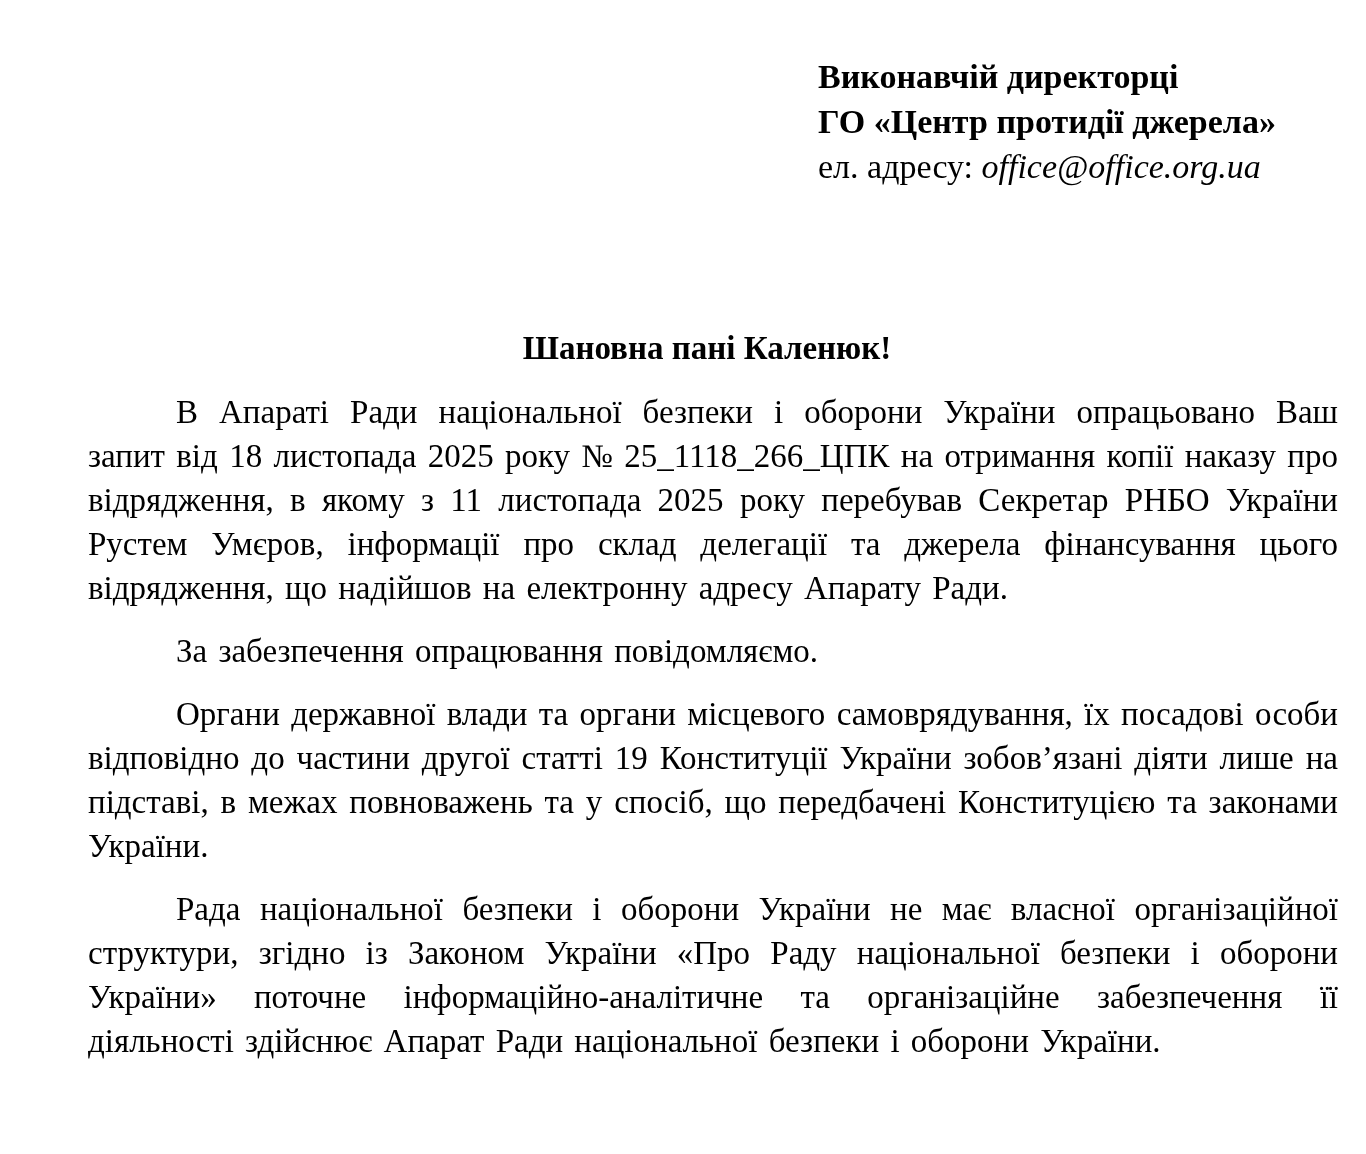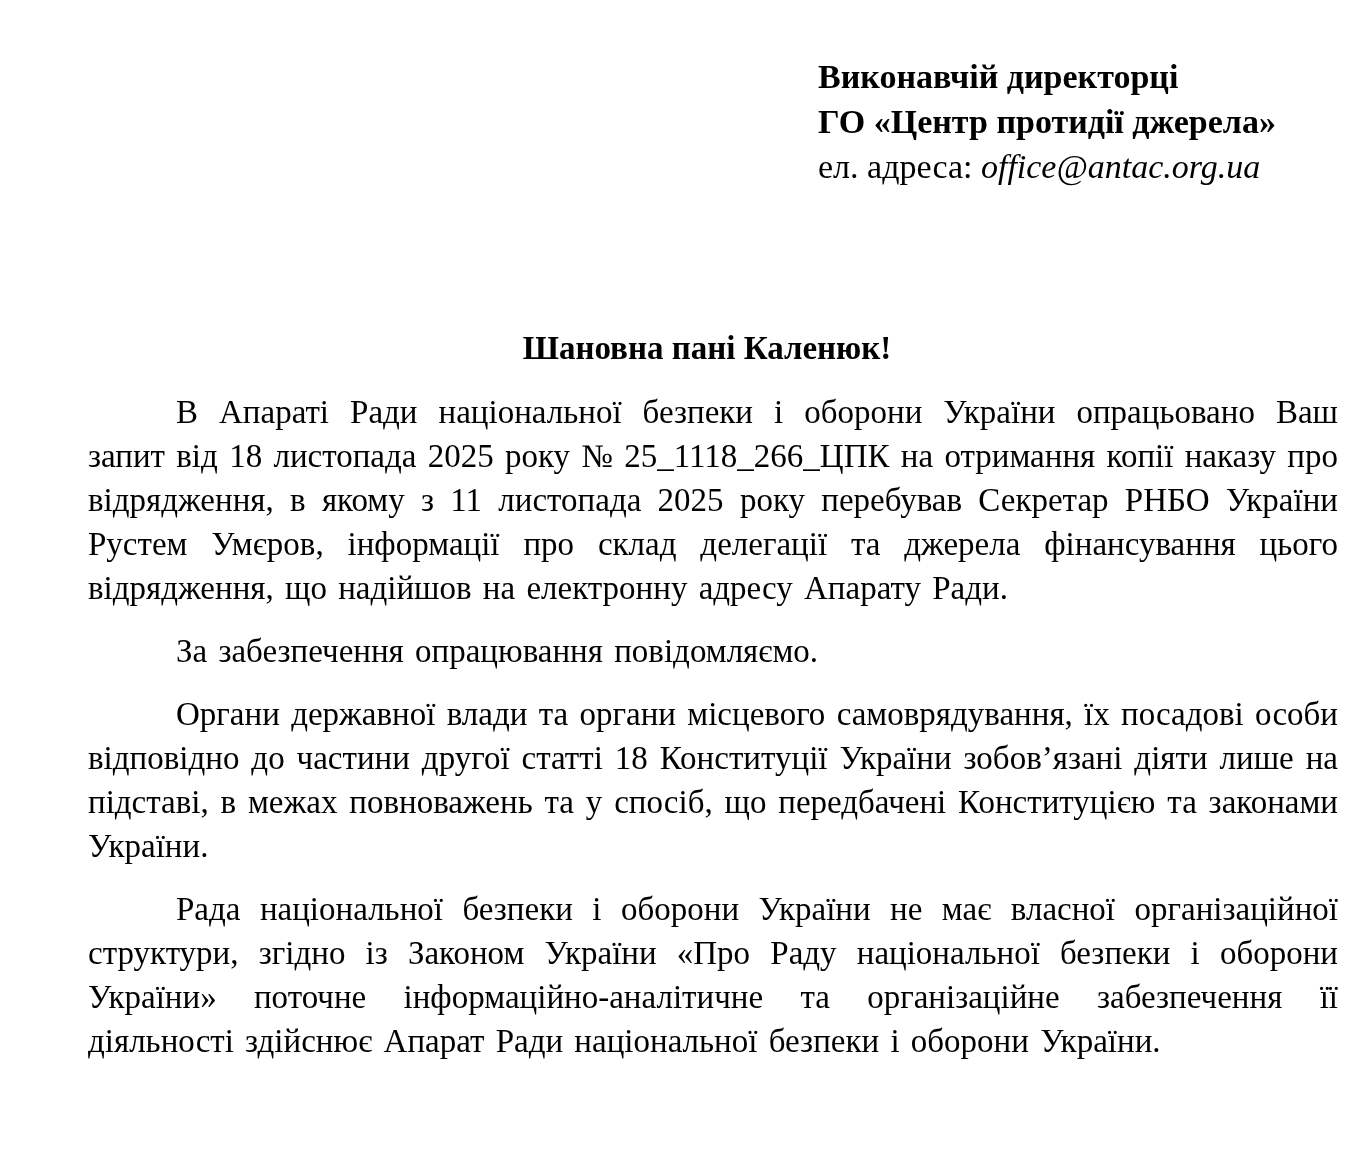--- a/index.html
+++ b/index.html
@@ -71,26 +71,26 @@
   }
 </style>
 </head>
 <body>
 
 <div class="page">
 
   <div class="recipient">
     <p class="r-line bold">Виконавчій директорці</p>
     <p class="r-line bold">ГО «Центр протидії джерела»</p>
-    <p class="r-line"><span>ел. адреса: </span><span class="email">office@antac.org.ua</span></p>
+    <p class="r-line"><span>ел. адресу: </span><span class="email">office@office.org.ua</span></p>
   </div>
 
   <div class="letter-body">
     <p class="salutation">Шановна пані Каленюк!</p>
     <p class="para">В Апараті Ради національної безпеки і оборони України опрацьовано Ваш запит від 18 листопада 2025 року № 25_1118_266_ЦПК на отримання копії наказу про відрядження, в якому з 11 листопада 2025 року перебував Секретар РНБО України Рустем Умєров, інформації про склад делегації та джерела фінансування цього відрядження, що надійшов на електронну адресу Апарату Ради.</p>
     <p class="para">За забезпечення опрацювання повідомляємо.</p>
-    <p class="para">Органи державної влади та органи місцевого самоврядування, їх посадові особи відповідно до частини другої статті 18 Конституції України зобов’язані діяти лише на підставі, в межах повноважень та у спосіб, що передбачені Конституцією та законами України.</p>
+    <p class="para">Органи державної влади та органи місцевого самоврядування, їх посадові особи відповідно до частини другої статті 19 Конституції України зобов’язані діяти лише на підставі, в межах повноважень та у спосіб, що передбачені Конституцією та законами України.</p>
     <p class="para">Рада національної безпеки і оборони України не має власної організаційної структури, згідно із Законом України «Про Раду національної безпеки і оборони України» поточне інформаційно-аналітичне та організаційне забезпечення її діяльності здійснює Апарат Ради національної безпеки і оборони України.</p>
   </div>
 
   <p class="para-partial">Відповідно до Положення про Апарат Ради національної безпеки і оборони</p>
 
 </div>
 
 </body></html>

